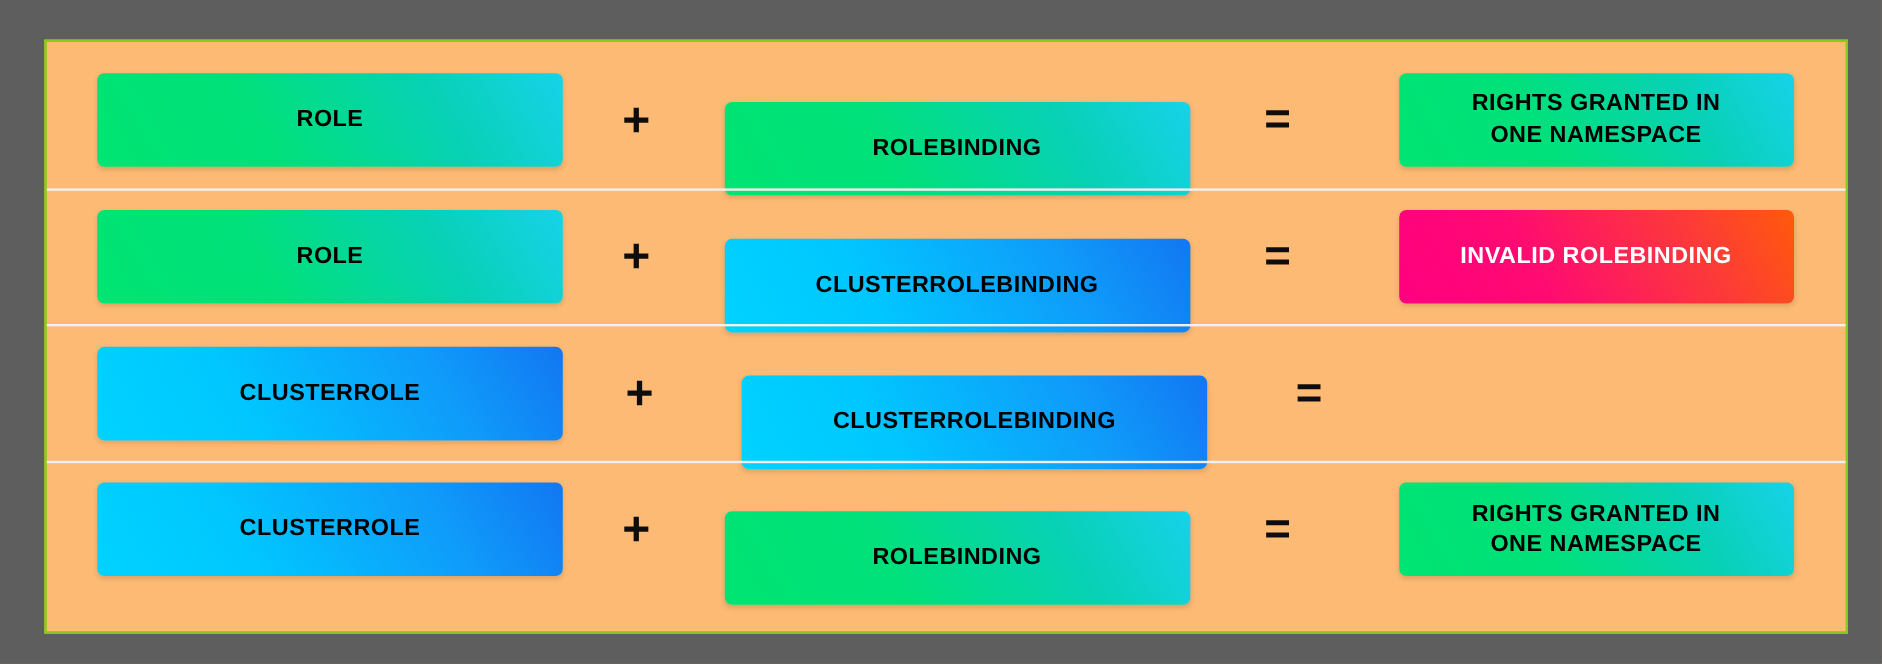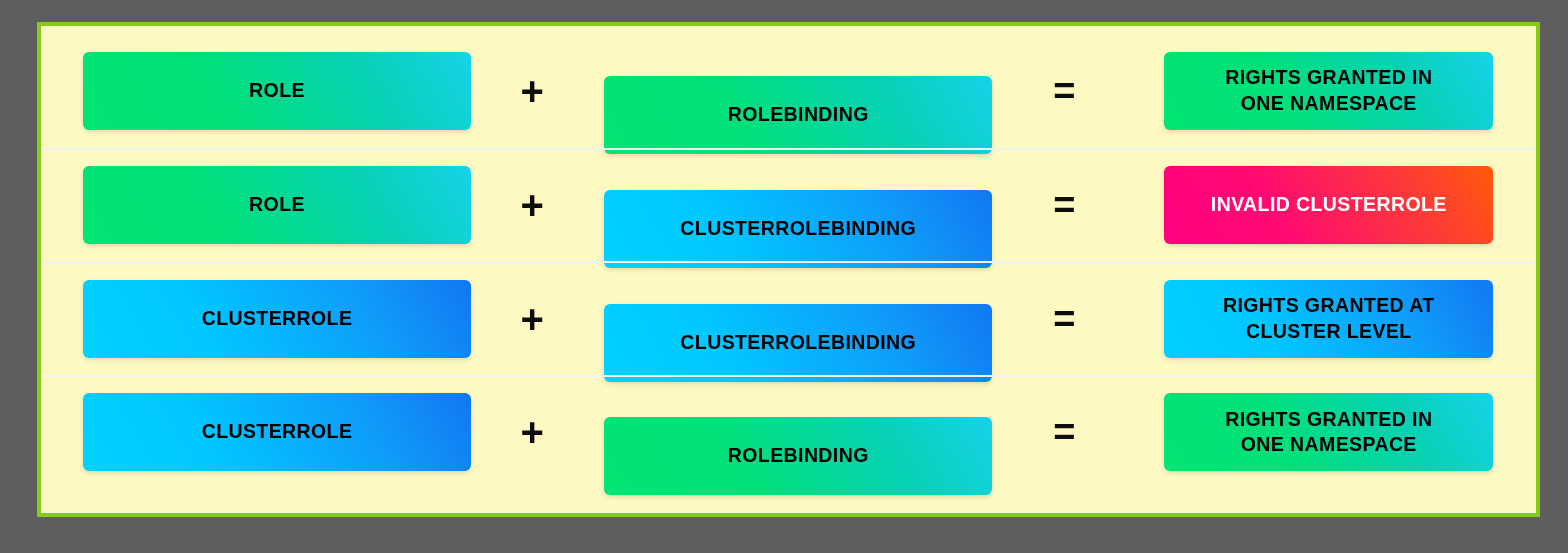--- a/index.html
+++ b/index.html
@@ -18,25 +18,25 @@
     position: relative;
     width: 1568px;
     height: 553px;
     background: #5e5e5e;
     box-sizing: border-box;
   }
 
   .card {
     position: absolute;
     left: 37px;
-    top: 22px;
+    top: 33px;
     width: 1503px;
     height: 495px;
-    background: #fef9c3;
-    border: 4px solid #84cc16;
+    background: #fdba74;
+    border: 2px solid #84cc16;
     box-sizing: border-box;
     display: flex;
     flex-direction: column;
   }
 
   .rows {
     position: absolute;
     left: 0;
     top: 0;
     right: 0;
@@ -168,21 +168,21 @@
           <div class="bar w-binding grad-blue">
             <span class="bar-text">CLUSTERROLEBINDING</span>
           </div>
         </div>
         <div class="cell cell-op2">
           <span class="op op-eq">=</span>
         </div>
         <div class="cell cell-result">
           <div class="bar w-result grad-pink">
             <span class="bar-text">
-              <span class="ln">INVALID CLUSTERROLE</span>
+              <span class="ln">INVALID ROLEBINDING</span>
             </span>
           </div>
         </div>
       </div>
 
       <div class="row">
         <div class="cell cell-subject">
           <div class="bar grad-blue">
             <span class="bar-text">CLUSTERROLE</span>
           </div>
@@ -190,28 +190,20 @@
         <div class="cell cell-op">
           <span class="op">+</span>
         </div>
         <div class="cell cell-binding">
           <div class="bar w-binding grad-blue">
             <span class="bar-text">CLUSTERROLEBINDING</span>
           </div>
         </div>
         <div class="cell cell-op2">
           <span class="op op-eq">=</span>
-        </div>
-        <div class="cell cell-result">
-          <div class="bar w-result grad-blue">
-            <span class="bar-text">
-              <span class="ln">RIGHTS GRANTED AT</span>
-              <span class="ln">CLUSTER LEVEL</span>
-            </span>
-          </div>
         </div>
       </div>
 
       <div class="row">
         <div class="cell cell-subject">
           <div class="bar grad-blue">
             <span class="bar-text">CLUSTERROLE</span>
           </div>
         </div>
         <div class="cell cell-op">

